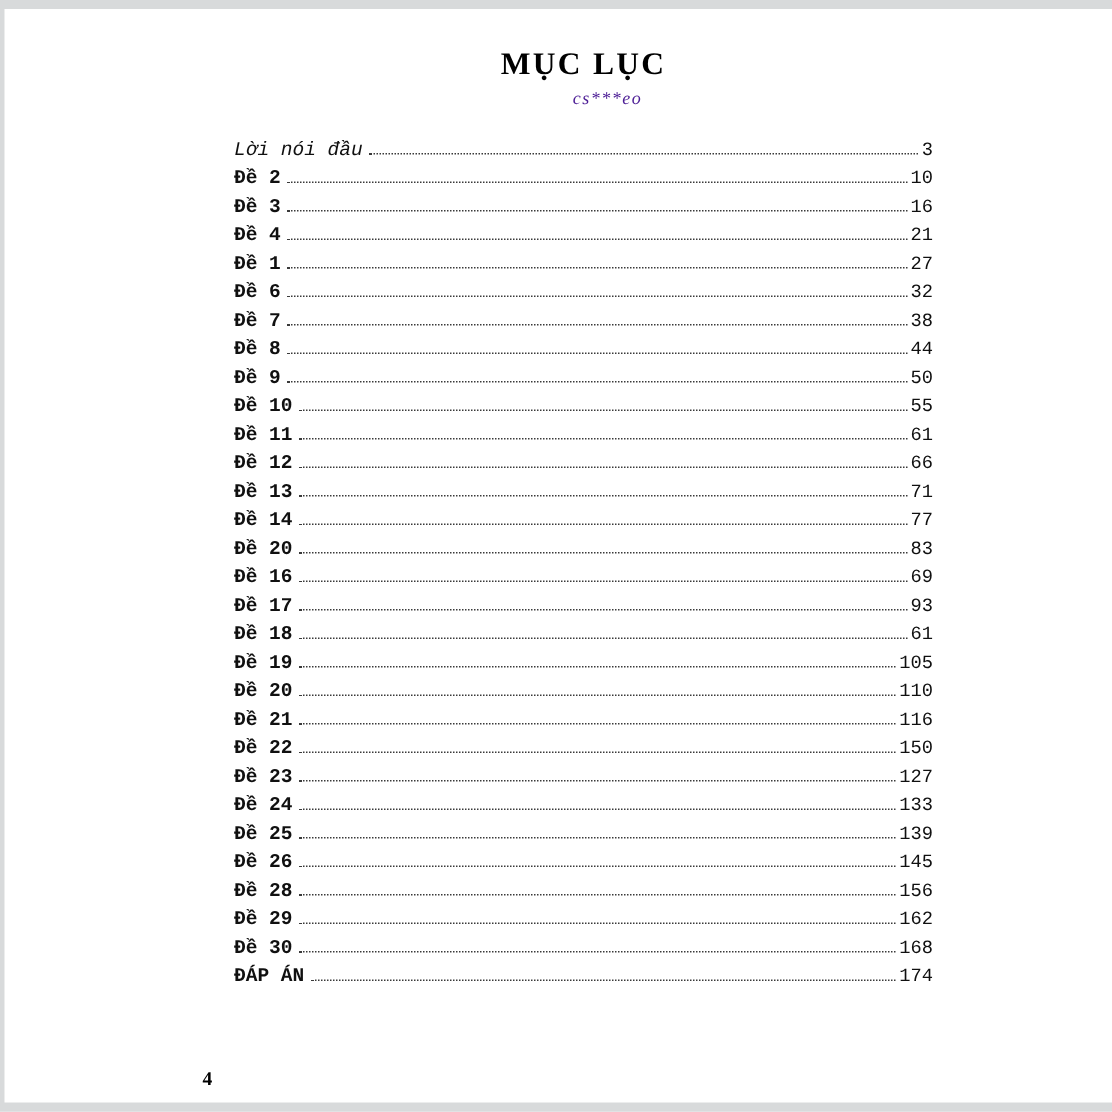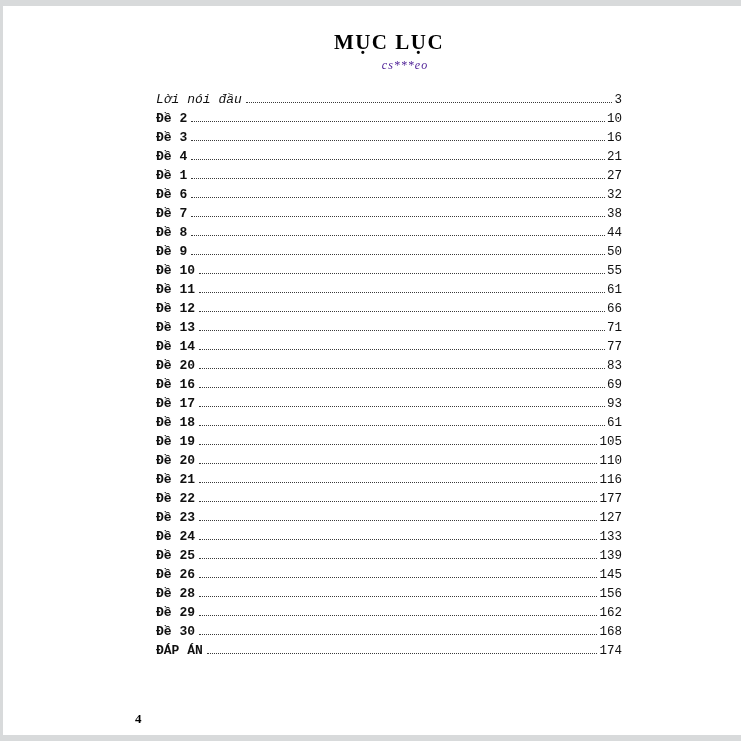--- a/index.html
+++ b/index.html
@@ -192,21 +192,21 @@
     <span class="toc-page">110</span>
   </div>
       <div class="toc-row">
     <span class="toc-label">Đề 21</span>
     <span class="toc-dots"></span>
     <span class="toc-page">116</span>
   </div>
       <div class="toc-row">
     <span class="toc-label">Đề 22</span>
     <span class="toc-dots"></span>
-    <span class="toc-page">177</span>
+    <span class="toc-page">150</span>
   </div>
       <div class="toc-row">
     <span class="toc-label">Đề 23</span>
     <span class="toc-dots"></span>
     <span class="toc-page">127</span>
   </div>
       <div class="toc-row">
     <span class="toc-label">Đề 24</span>
     <span class="toc-dots"></span>
     <span class="toc-page">133</span>

